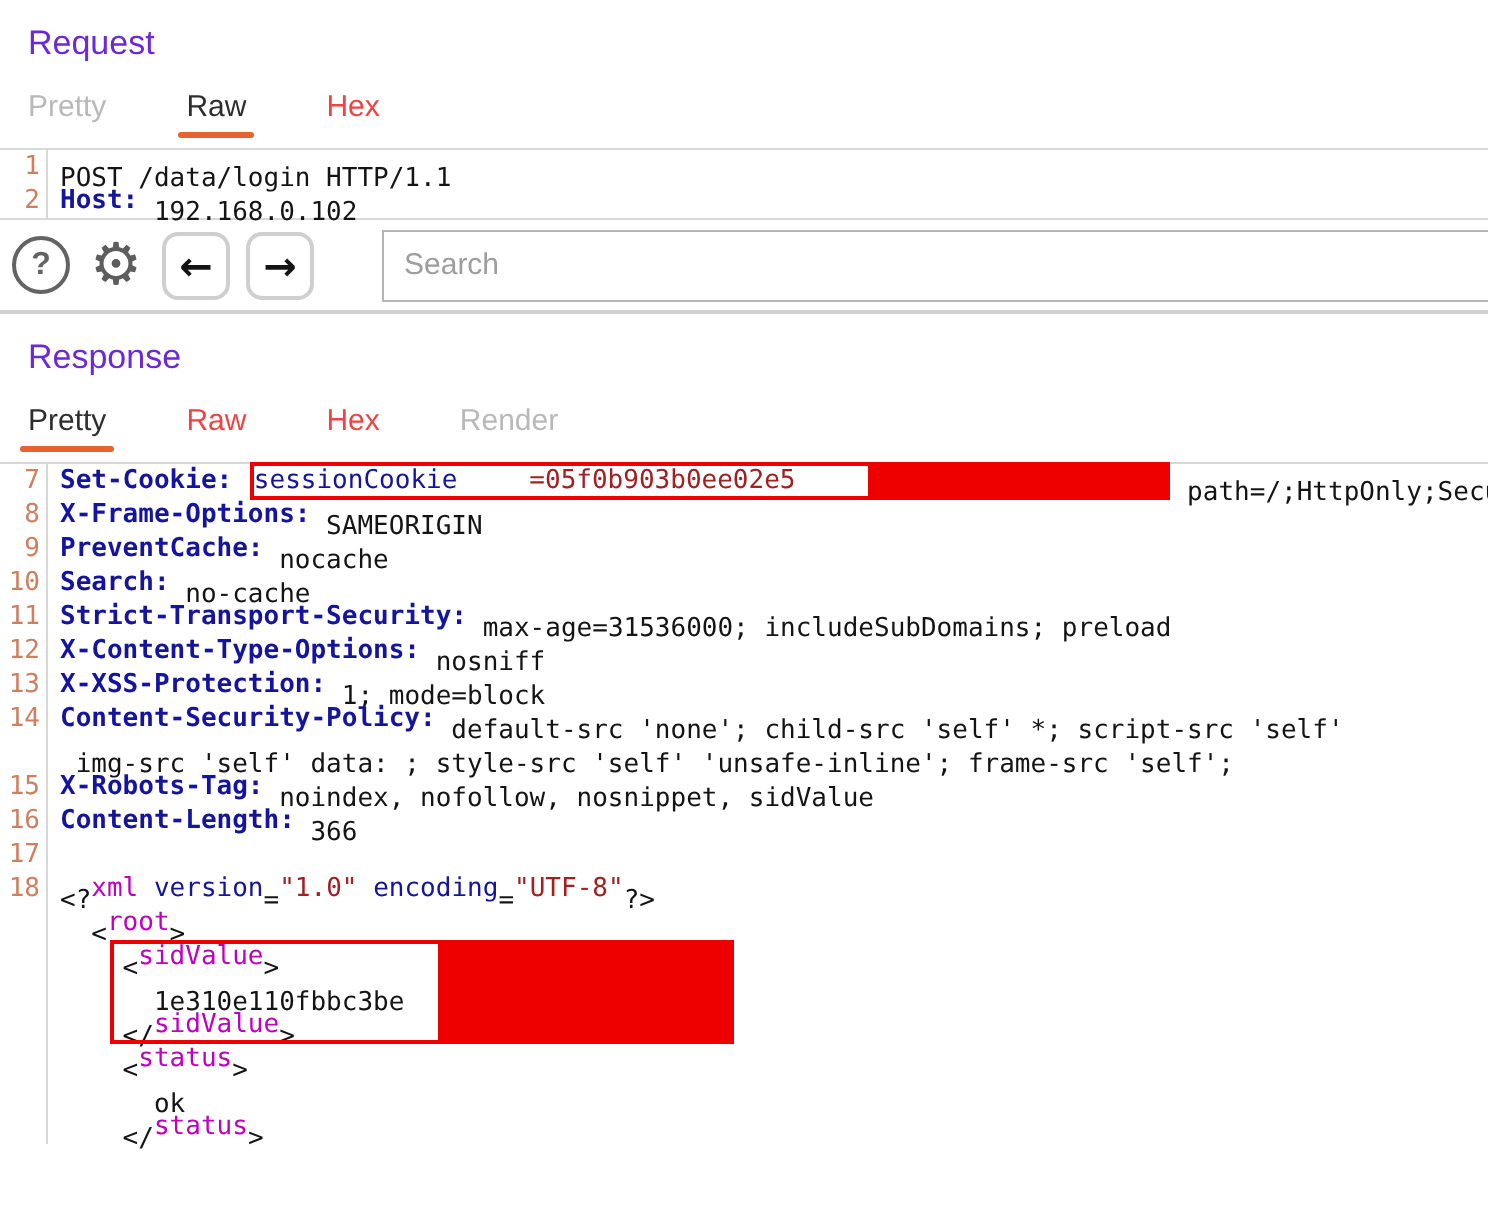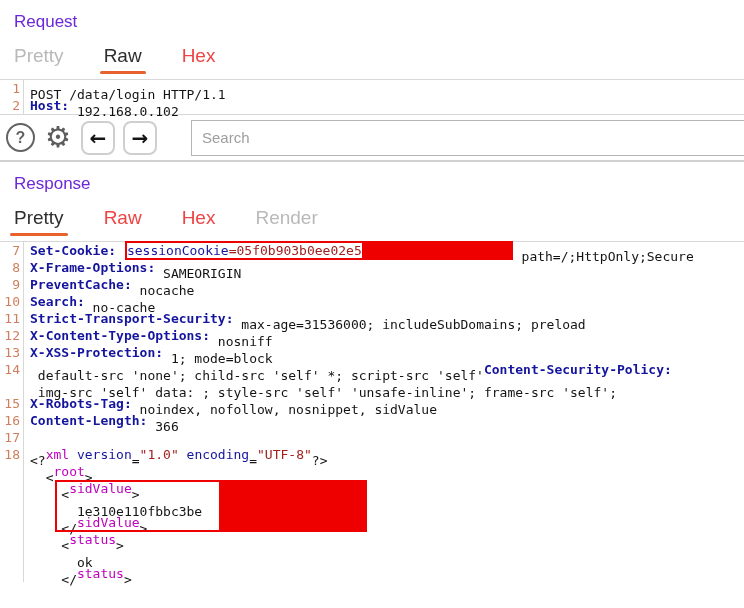--- a/index.html
+++ b/index.html
@@ -9,21 +9,21 @@
     --darkred:#a32020;
     --magenta:#bf00bf;
     --linenum:#cf7f5f;
   }
   html,body{margin:0;padding:0;}
   body{
     width:744px;height:608px;overflow:hidden;background:#fff;
     font-family:"Liberation Sans",sans-serif;position:relative;
   }
   .section-title{font-size:17px;font-weight:normal;color:#6d28d9;margin:12px 0 0 14px;}
-  .tabs{display:flex;gap:32px;margin:13px 0 0 10px;font-size:19px;}
+  .tabs{display:flex;gap:32px;margin:13px 0 0 10px;font-size:15px;}
   .tab{padding:0 4px 7px;position:relative;cursor:default;}
   .tab.normal{color:#ef4444;}
   .tab.disabled{color:#b9b9b9;}
   .tab.active{color:#2e2e2e;}
   .tab.active::after{
     content:"";position:absolute;left:0;right:0;bottom:0;height:3px;
     background:var(--accent);border-radius:2px;
   }
   .code-area{border-top:1px solid #d8d8d8;margin-top:5px;position:relative;}
   #request-editor{border-bottom:1px solid #d8d8d8;}
@@ -34,21 +34,21 @@
     color:var(--linenum);border-right:1px solid #d8d8d8;}
   .code-content{padding-left:6px;display:flex;align-items:center;white-space:pre;}
   .tok{white-space:pre;}
   .tok.plain{color:#141414;margin-top:12px;}
   .tok.hname{color:var(--navy);font-weight:bold;}
   .tok.cname{color:var(--navy);}
   .tok.rval{color:var(--darkred);}
   .tok.xtag{color:var(--magenta);}
   .tok.attr{color:var(--navy);}
   .redact-inline{display:inline-flex;align-items:center;height:19px;
-    border:2px solid var(--red);background:#fff;box-sizing:border-box;margin:0 1px;}
+    border:2px solid var(--red);background:#fff;box-sizing:border-box;margin:0 1px;gap:36px;}
   .redact-fill-inline{display:inline-block;height:15px;background:var(--red);}
   .redact-outline-abs{position:absolute;left:55px;top:238px;width:312px;height:52px;
     border:2px solid var(--red);box-sizing:border-box;pointer-events:none;}
   .redact-fill-abs{position:absolute;left:219px;top:238px;width:146px;height:52px;
     background:var(--red);pointer-events:none;}
   .toolbar{height:45px;display:flex;align-items:center;gap:8px;
     padding-left:6px;border-bottom:2px solid #d2cfcf;}
   .help-icon{width:25px;height:25px;border:2px solid #636363;border-radius:50%;
     color:#636363;font-weight:bold;font-size:16px;display:flex;align-items:center;
     justify-content:center;background:#fff;}
@@ -128,21 +128,21 @@
     <div class="code-row">
       <span class="gutter">12</span>
       <span class="code-content"><span class="tok hname">X-Content-Type-Options:</span><span class="tok plain"> nosniff</span></span>
     </div>
     <div class="code-row">
       <span class="gutter">13</span>
       <span class="code-content"><span class="tok hname">X-XSS-Protection:</span><span class="tok plain"> 1; mode=block</span></span>
     </div>
     <div class="code-row">
       <span class="gutter">14</span>
-      <span class="code-content"><span class="tok plain"> default-src 'none'; child-src 'self' *; script-src 'self'</span><span class="tok hname">Content-Security-Policy:</span></span>
+      <span class="code-content"><span class="tok hname">Content-Security-Policy:</span><span class="tok plain"> default-src 'none'; child-src 'self' *; script-src 'self'</span></span>
     </div>
     <div class="code-row">
       <span class="gutter"></span>
       <span class="code-content"><span class="tok plain"> img-src 'self' data: ; style-src 'self' 'unsafe-inline'; frame-src 'self';</span></span>
     </div>
     <div class="code-row">
       <span class="gutter">15</span>
       <span class="code-content"><span class="tok hname">X-Robots-Tag:</span><span class="tok plain"> noindex, nofollow, nosnippet, sidValue</span></span>
     </div>
     <div class="code-row">

